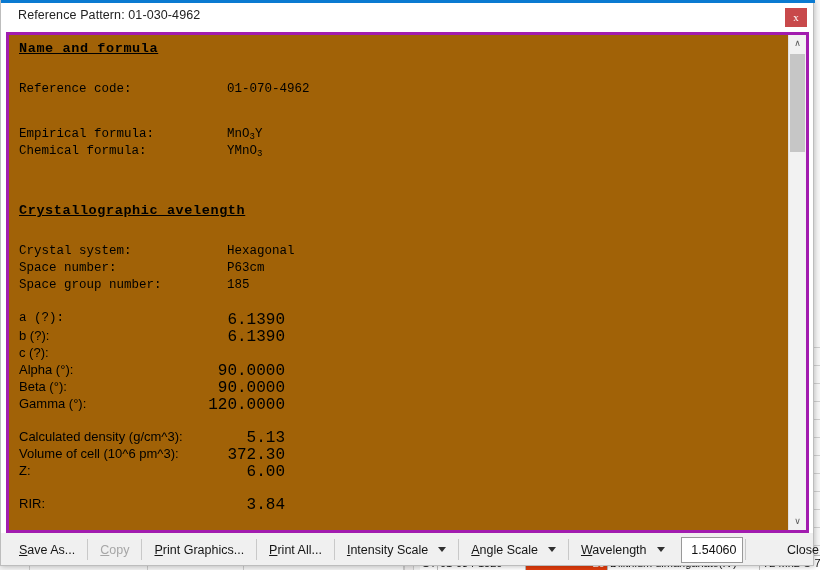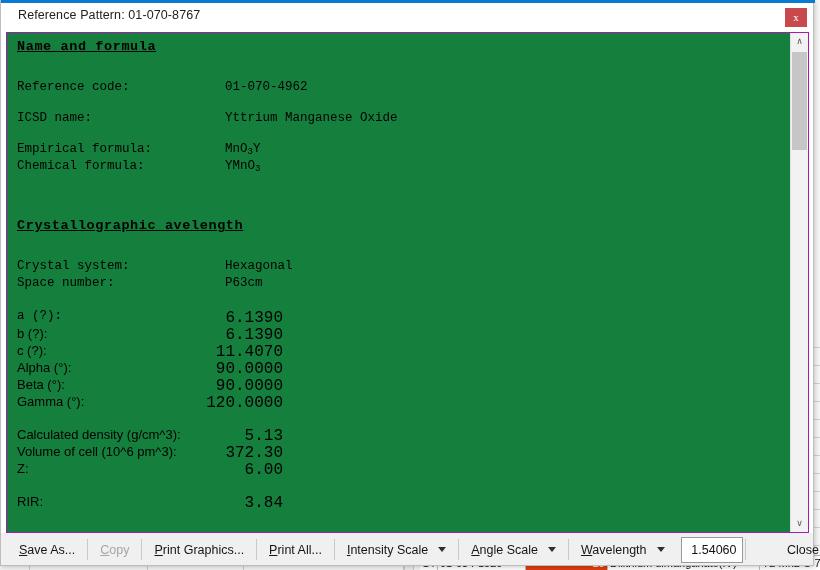--- a/index.html
+++ b/index.html
@@ -168,22 +168,22 @@
     font-family: "Liberation Serif", serif;
     cursor: pointer;
     user-select: none;
   }
 
   
   .content-wrap {
     flex: 1 1 auto;
     position: relative;
     margin: 0 4px 0 5px;
-    border: 1px solid #a21caf;
-    background: #15803d;
+    border: 3px solid #a21caf;
+    background: #a16207;
     overflow: hidden;
     display: flex;
   }
   .content {
     position: relative;
     flex: 1 1 auto;
     overflow: hidden;
     padding: 0;
   }
   .doc {
@@ -395,41 +395,37 @@
     <div class="cell" style="left:188px;width:152px;">Dilithium dimanganate(IV)</div>
     <div class="cell" style="left:340px;width:60px;border-right:none;">Y2 Mn2 O 7</div>
   </div>
 </div>
 
 <div class="dialog">
 
   <div class="accent-line"></div>
 
   <div class="titlebar">
-    <div class="title">Reference Pattern: 01-070-8767</div>
+    <div class="title">Reference Pattern: 01-030-4962</div>
     <div class="close-btn">x</div>
   </div>
 
   <div class="content-wrap">
     <div class="content">
       <div class="doc">
 
         <div class="section-head">Name and formula</div>
         <div class="spacer-lg"></div>
 
         <div class="row">
           <span class="lbl-mono">Reference code:</span>
           <span class="val-mono">01-070-4962</span>
         </div>
         <div class="spacer-md"></div>
 
-        <div class="row">
-          <span class="lbl-mono">ICSD name:</span>
-          <span class="val-mono">Yttrium Manganese Oxide</span>
-        </div>
         <div class="spacer-md"></div>
 
         <div class="row">
           <span class="lbl-mono">Empirical formula:</span>
           <span class="val-mono">MnO<sub>3</sub>Y</span>
         </div>
 
         <div class="row">
           <span class="lbl-mono">Chemical formula:</span>
           <span class="val-mono">YMnO<sub>3</sub></span>
@@ -441,34 +437,37 @@
         <div class="spacer-lg"></div>
 
         <div class="row">
           <span class="lbl-mono">Crystal system:</span>
           <span class="val-mono">Hexagonal</span>
         </div>
         <div class="row">
           <span class="lbl-mono">Space number:</span>
           <span class="val-mono">P63cm</span>
         </div>
+        <div class="row">
+          <span class="lbl-mono">Space group number:</span>
+          <span class="val-mono">185</span>
+        </div>
 
         <div style="height:16px;"></div>
 
         <div class="row">
           <span class="lbl-mono">a (?):</span>
           <span class="val-num">6.1390</span>
         </div>
         <div class="row">
           <span class="lbl-sans">b (?):</span>
           <span class="val-num">6.1390</span>
         </div>
         <div class="row">
           <span class="lbl-sans">c (?):</span>
-          <span class="val-num">11.4070</span>
         </div>
         <div class="row">
           <span class="lbl-sans">Alpha (°):</span>
           <span class="val-num">90.0000</span>
         </div>
         <div class="row">
           <span class="lbl-sans">Beta (°):</span>
           <span class="val-num">90.0000</span>
         </div>
         <div class="row">

